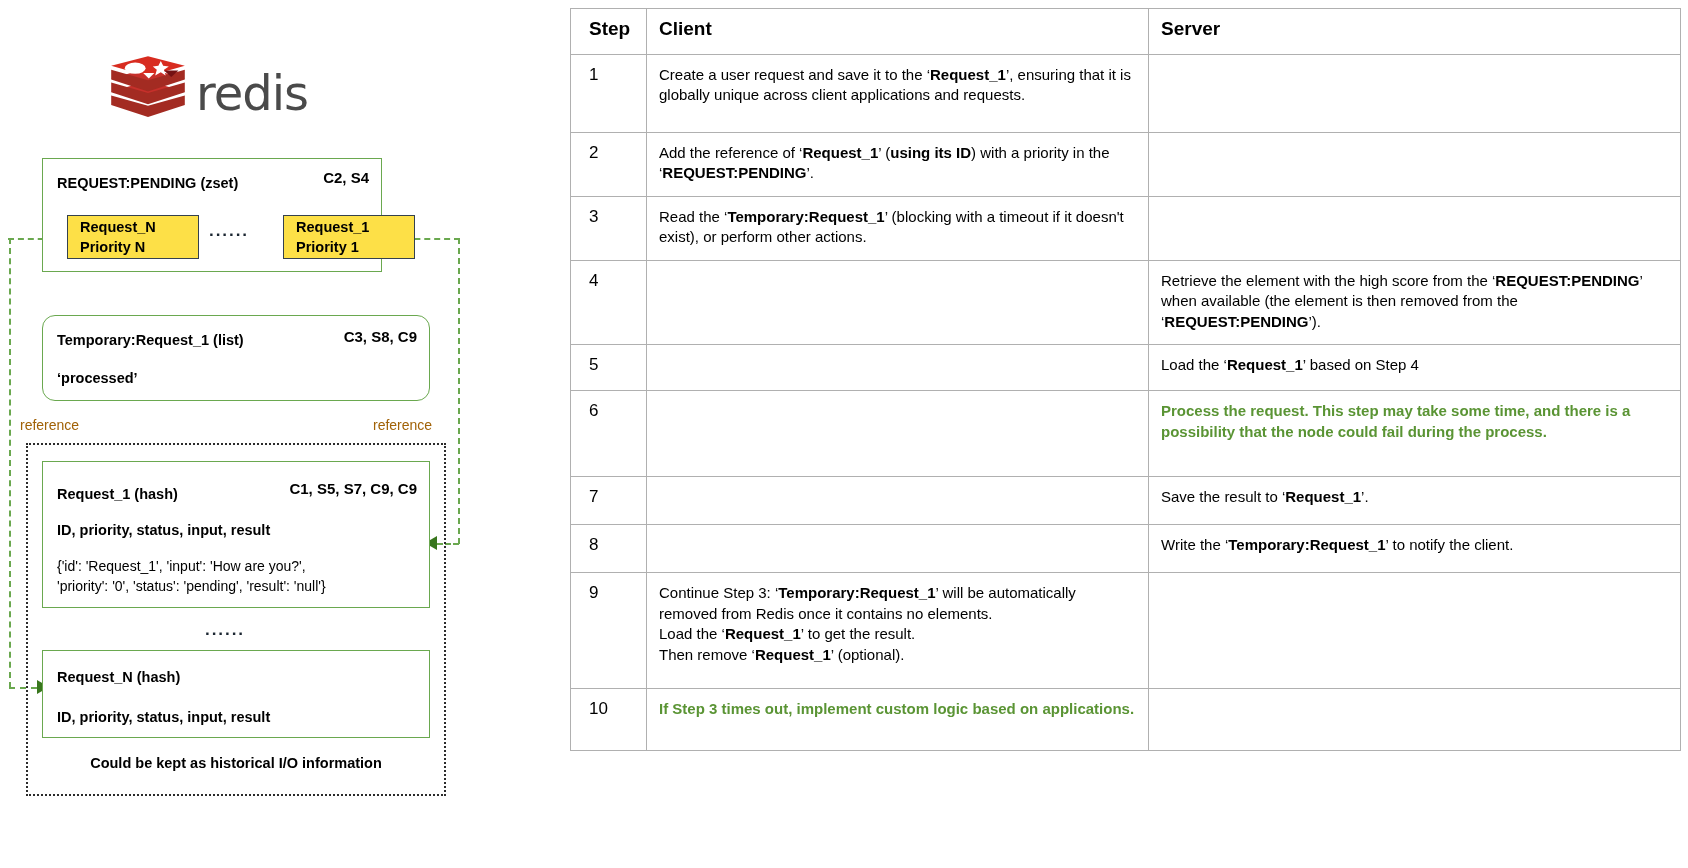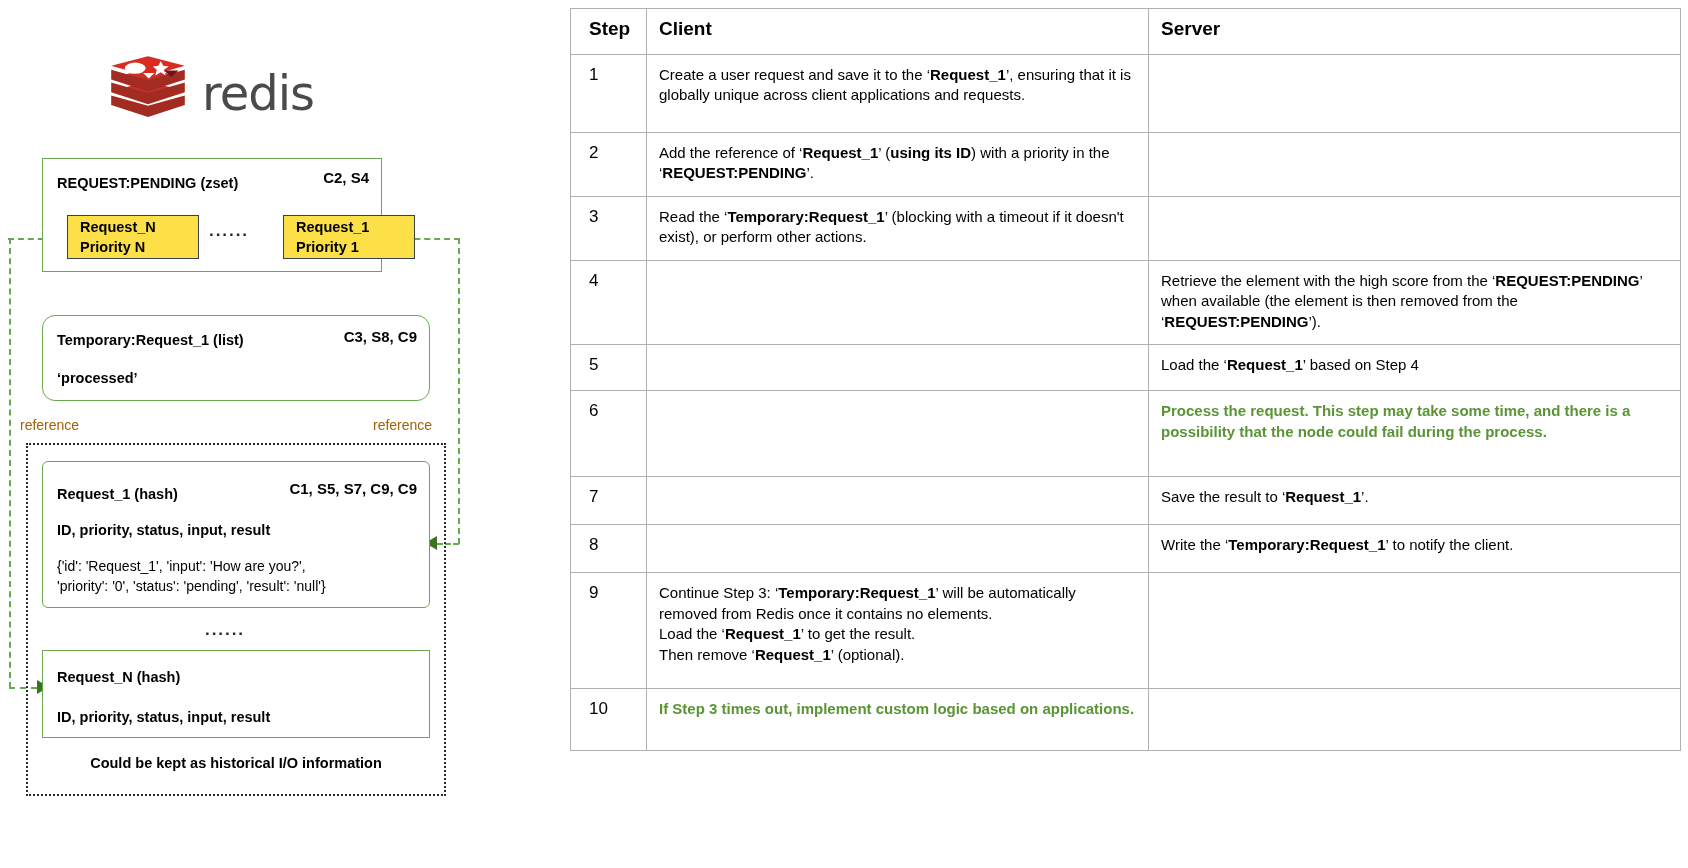--- a/index.html
+++ b/index.html
@@ -23,21 +23,21 @@
     width: 520px; height: 868px;
   }
 
   
   .redis-logo {
     position: absolute;
     left: 108px; top: 50px;
     width: 230px; height: 86px;
     display: flex;
     align-items: center;
-    gap: 14px;
+    gap: 8px;
   }
   .redis-mark { width: 80px; height: 74px; flex: 0 0 auto; }
   .redis-word {
     font-size: 48px;
     letter-spacing: -1px;
     color: #4a4a4a;
     font-weight: 400;
     font-family: "DejaVu Sans", sans-serif;
   }
 
@@ -222,21 +222,21 @@
     <span class="title" style="top:16px;">Temporary:Request_1 (list)</span>
     <span class="ops" style="top:12px;">C3, S8, C9</span>
     <span class="line" style="top:54px;">‘processed’</span>
   </div>
 
   <span class="reflabel" style="left:20px; top:417px;">reference</span>
   <span class="reflabel" style="left:373px; top:417px;">reference</span>
 
   <div class="dotted-group" style="left:26px; top:443px; width:420px; height:353px;"></div>
 
-  <div class="gbox" style="left:42px; top:461px; width:388px; height:147px;border-radius:6px;">
+  <div class="gbox" style="left:42px; top:461px; width:388px; height:147px;">
     <span class="title" style="top:24px;">Request_1 (hash)</span>
     <span class="ops" style="top:18px;">C1, S5, S7, C9, C9</span>
     <span class="line" style="top:60px;">ID, priority, status, input, result</span>
     <span class="mono" style="top:94px;">{'id': 'Request_1', 'input': 'How are you?',
 'priority': '0', 'status': 'pending', 'result': 'null'}</span>
   </div>
 
   <span class="dots" style="left:205px; top:624px;">······</span>
 
   <div class="gbox" style="left:42px; top:650px; width:388px; height:88px;">

